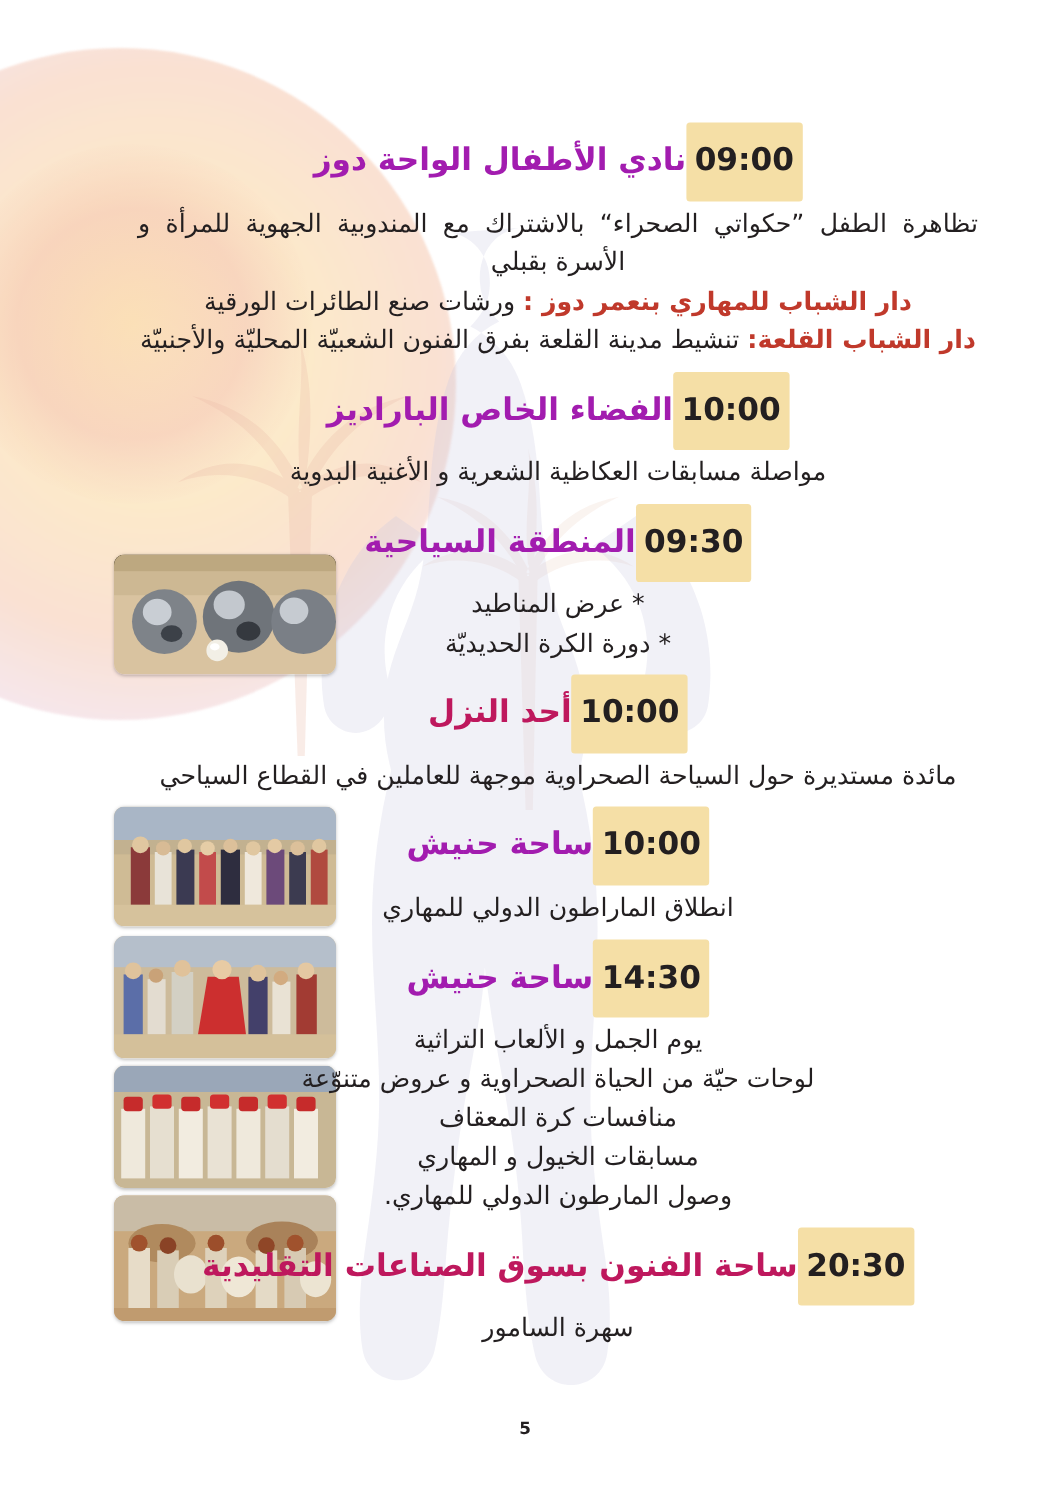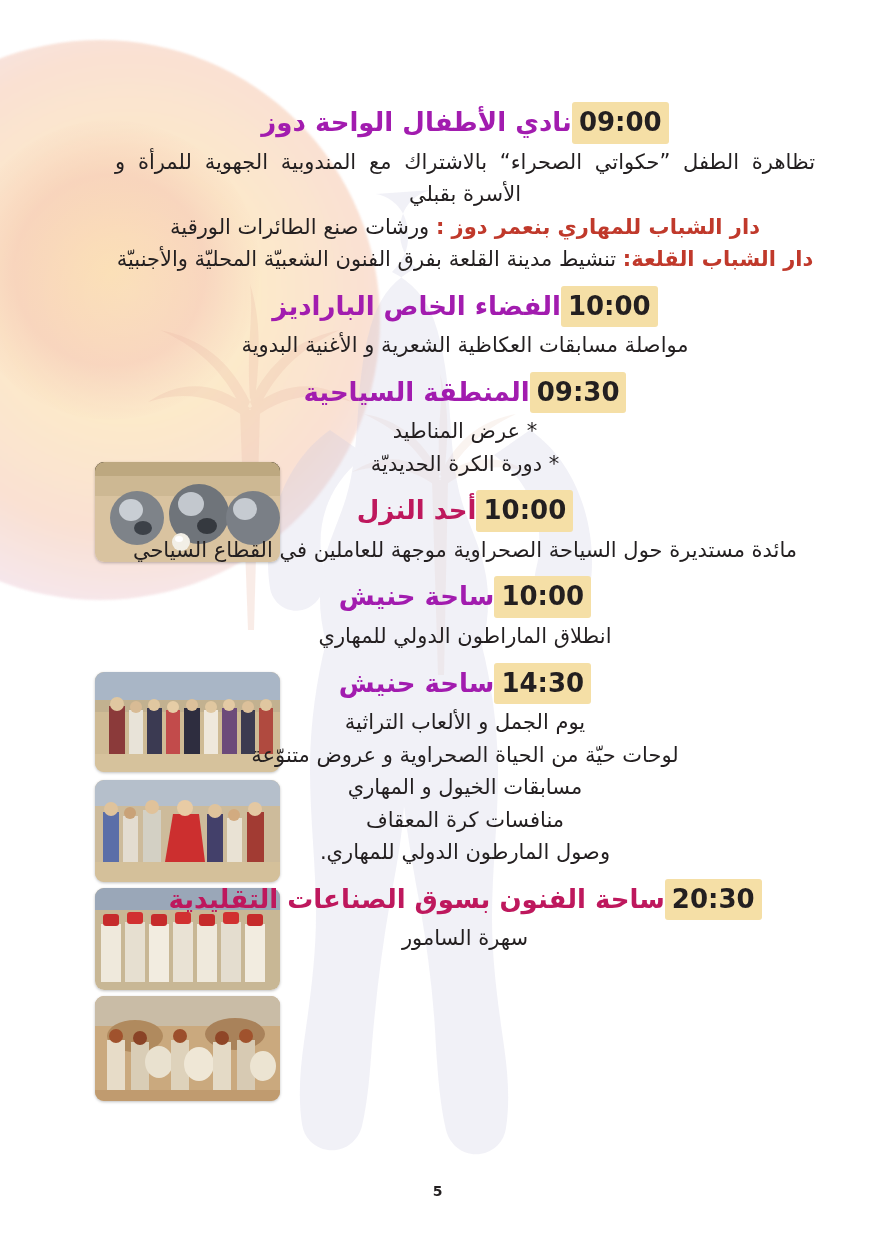--- a/index.html
+++ b/index.html
@@ -38,21 +38,21 @@
     color:#231f20;
     font-size:25px;
     line-height:1.52;
   }
   .time-head{
     margin:10px 0 2px 0;
     font-size:26px;font-weight:bold;
   }
   .time-chip{
     background:#f5dfa6;color:#231f20;font-weight:bold;
-    padding:1px 7px;border-radius:3px;display:inline-block;
+    padding:13px 7px;border-radius:3px;display:inline-block;
   }
   .venue{color:#a21caf;font-weight:bold;}
   .venue-red{color:#be185d;font-weight:bold;}
   .para{margin:0;font-size:21px;line-height:1.55;}
   .para.justify{text-align:justify;text-align-last:center;}
   .center{text-align:center;}
   .inline-label{font-weight:bold;color:#c0392b;}
   .star-line{text-align:center;}
   
   .photos{position:absolute;left:0;top:0;width:260px;height:1241px;}
@@ -283,22 +283,22 @@
     <div class="time-head center">
       <span class="time-chip">10:00</span><span class="venue">ساحة حنيش</span>
     </div>
     <p class="para center">انطلاق الماراطون الدولي للمهاري</p>
 
     <div class="time-head center">
       <span class="time-chip">14:30</span><span class="venue">ساحة حنيش</span>
     </div>
     <p class="para center">يوم الجمل و الألعاب التراثية</p>
     <p class="para justify">لوحات حيّة  من الحياة الصحراوية و عروض متنوّعة</p>
+    <p class="para center">منافسات كرة المعقاف</p>
     <p class="para center">مسابقات الخيول و المهاري</p>
-    <p class="para center">منافسات كرة المعقاف</p>
     <p class="para center">وصول المارطون الدولي للمهاري.</p>
 
     <div class="time-head center">
       <span class="time-chip">20:30</span><span class="venue-red">ساحة الفنون بسوق الصناعات التقليدية</span>
     </div>
     <p class="para center">سهرة السامور</p>
   </div>
 
   <div class="page-number">5</div>
 </div>

